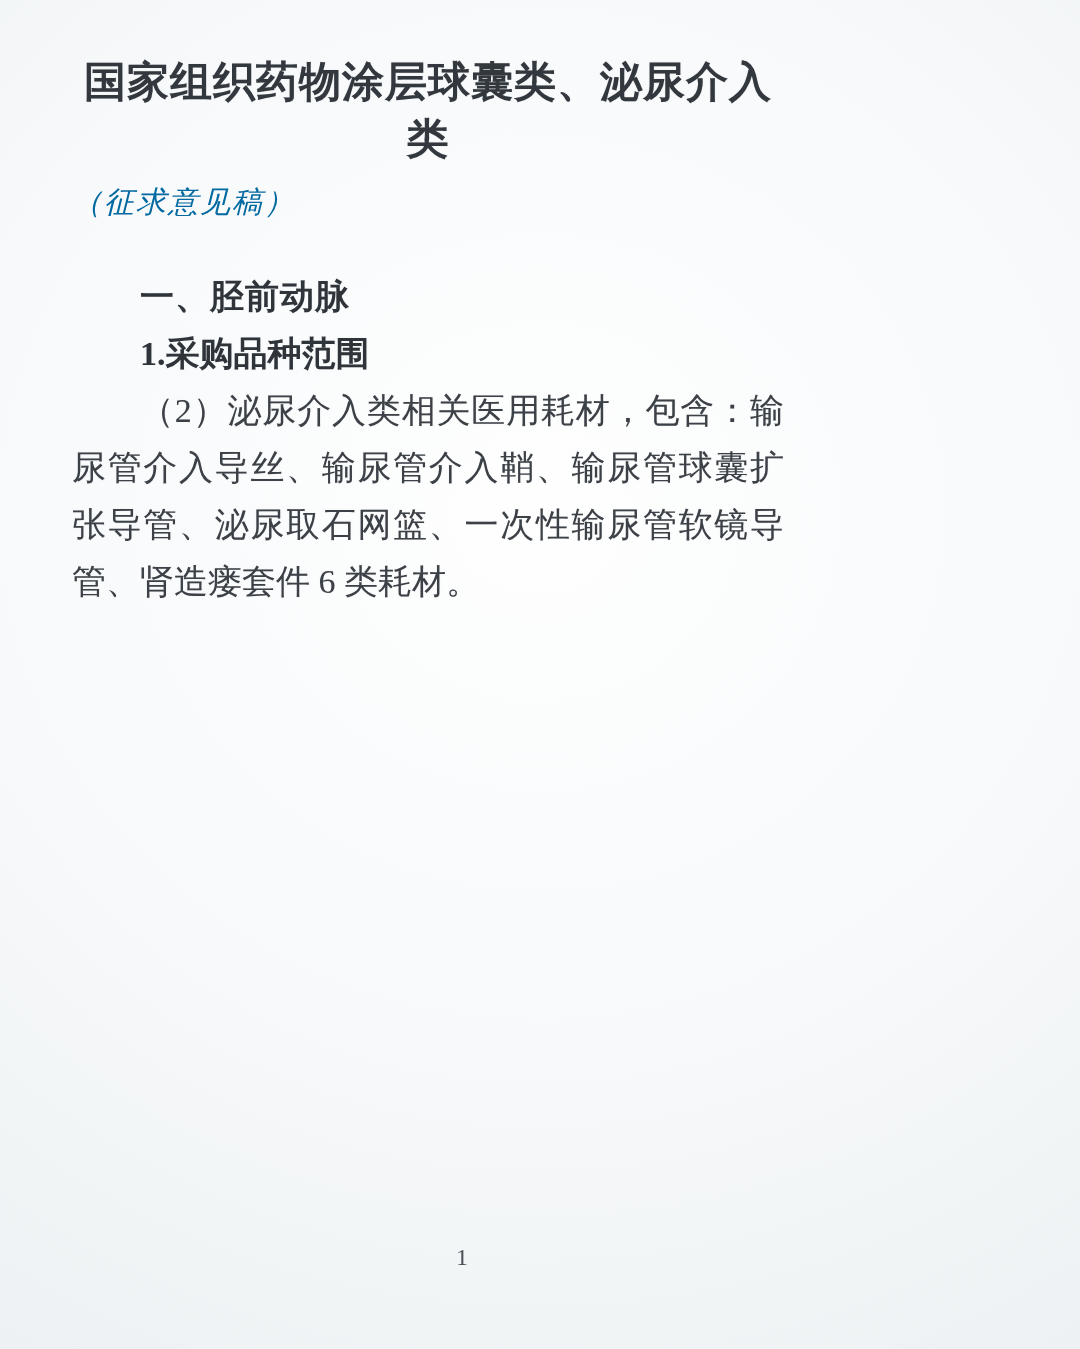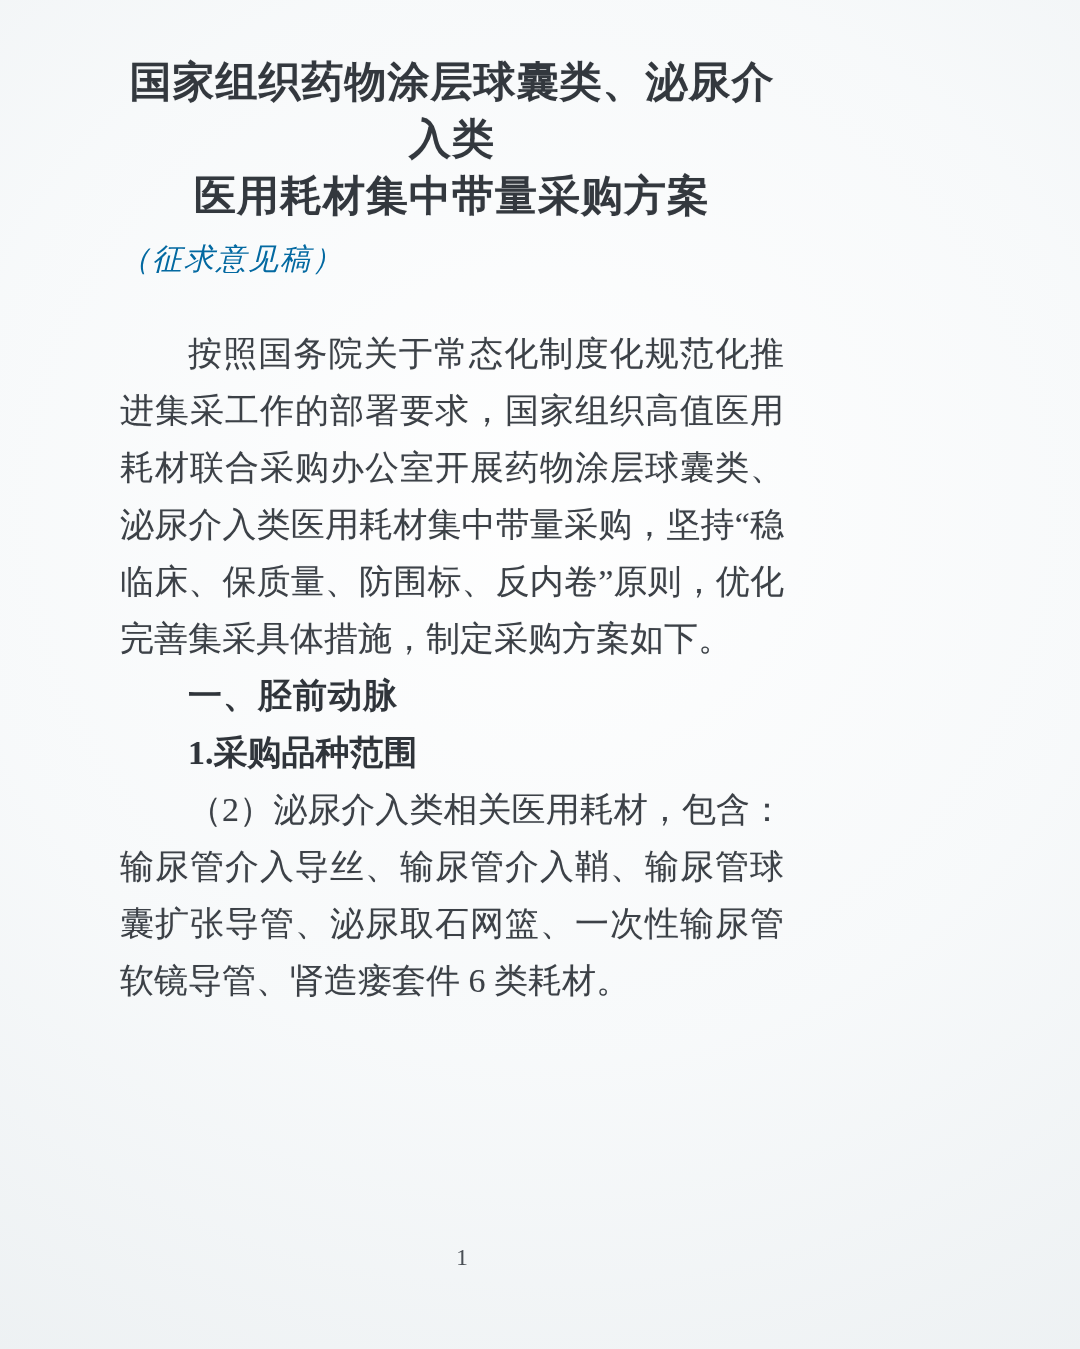--- a/index.html
+++ b/index.html
@@ -17,21 +17,21 @@
         rgba(248,250,251,0.9) 45%,
         rgba(236,240,242,0.95) 85%,
         rgba(229,234,237,1) 100%),
       #eef1f3;
   }
   .page {
     position: relative;
     width: 924px;
     height: 1349px;
     box-sizing: border-box;
-    padding: 54px 140px 0 120px;
+    padding: 54px 140px 0 72px;
     color: #3c4147;
   }
   .doc-title {
     text-align: center;
     font-size: 42px;
     line-height: 57px;
     font-weight: bold;
     color: #33383e;
     letter-spacing: 1px;
     text-shadow: 0 0 1px rgba(51,56,62,0.25);
@@ -80,27 +80,25 @@
     color: #4a4f55;
   }
 </style>
 </head>
 <body>
 
 <div class="page">
 
   <div class="doc-title">
     <div>国家组织药物涂层球囊类、泌尿介入类</div>
-    <div>医用耗材集中带量采购方案</div>
   </div>
 
   <div class="doc-subtitle">（征求意见稿）</div>
 
   <div class="doc-body">
-    <p>按照国务院关于常态化制度化规范化推进集采工作的部署要求，国家组织高值医用耗材联合采购办公室开展药物涂层球囊类、泌尿介入类医用耗材集中带量采购，坚持“稳临床、保质量、防围标、反内卷”原则，优化完善集采具体措施，制定采购方案如下。</p>
 
     <p class="heading-bold-sans">一、胫前动脉</p>
 
 
     <p class="heading-bold-serif">1.采购品种范围</p>
 
 
     <p>（2）泌尿介入类相关医用耗材，包含：输尿管介入导丝、输尿管介入鞘、输尿管球囊扩张导管、泌尿取石网篮、一次性输尿管软镜导管、肾造瘘套件 6 类耗材。</p>
   </div>
 

